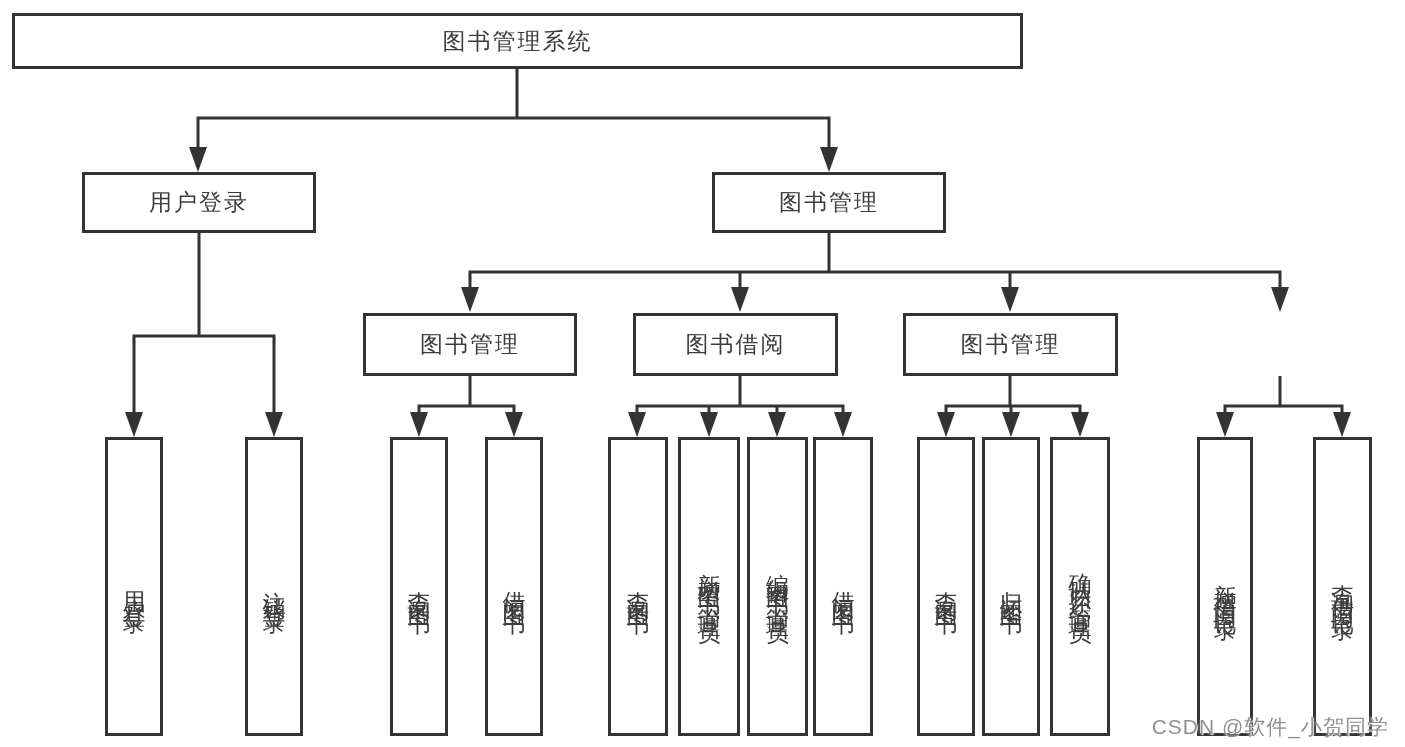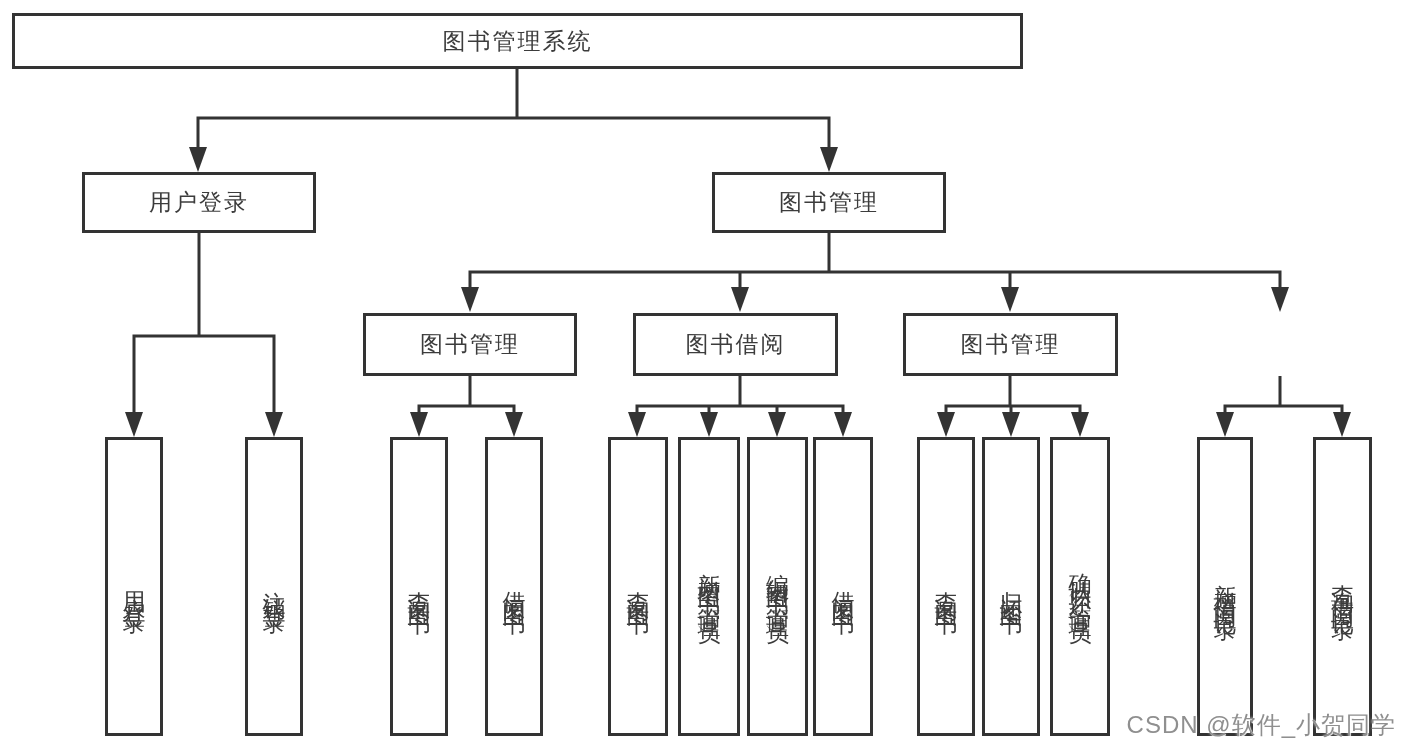--- a/index.html
+++ b/index.html
@@ -56,24 +56,24 @@
   }
   .node.v {
     writing-mode: vertical-rl;
     text-orientation: mixed;
     font-size: 23px;
     letter-spacing: 7px;
     line-height: 1;
   }
   .watermark {
     position: absolute;
-    right: 9px;
+    right: 16px;
     bottom: 6px;
     z-index: 3;
-    font-size: 24px;
+    font-size: 21px;
     color: var(--watermark);
     letter-spacing: 1px;
     text-shadow: 0 0 3px rgba(255,255,255,0.95), 1px 1px 0 rgba(255,255,255,0.8);
     white-space: nowrap;
   }
 </style>
 </head>
 <body>
 
 <div class="canvas">

